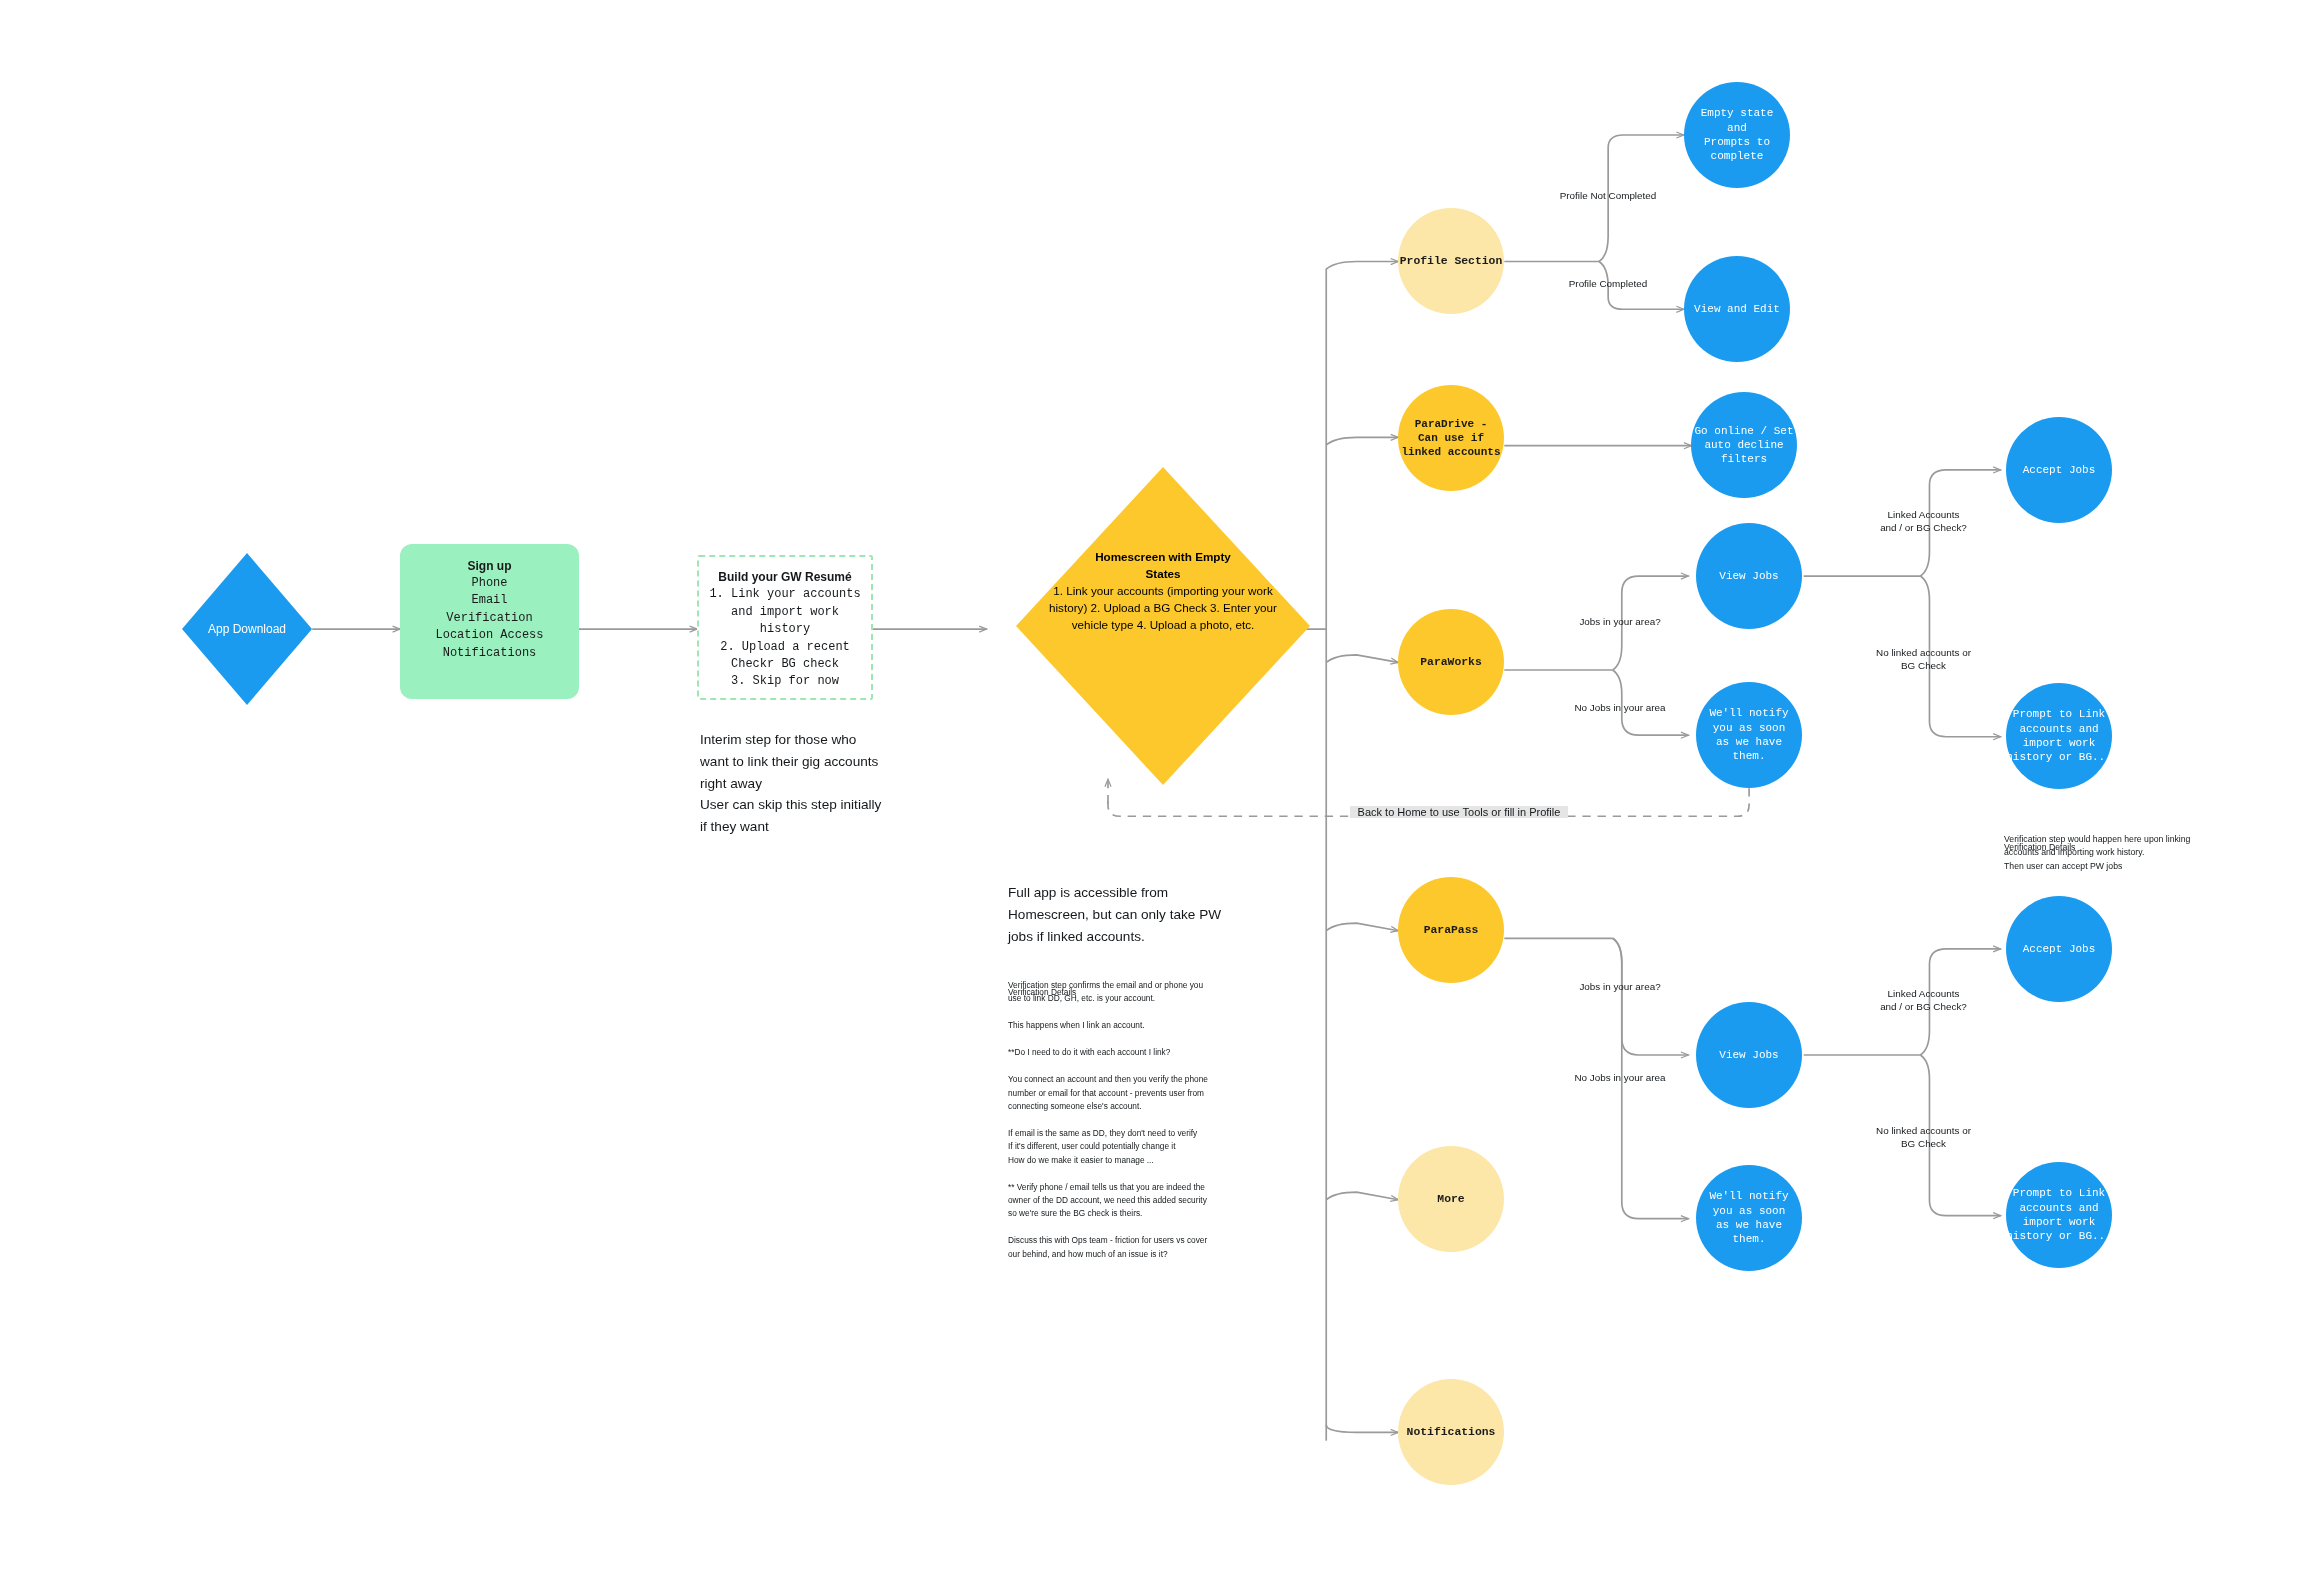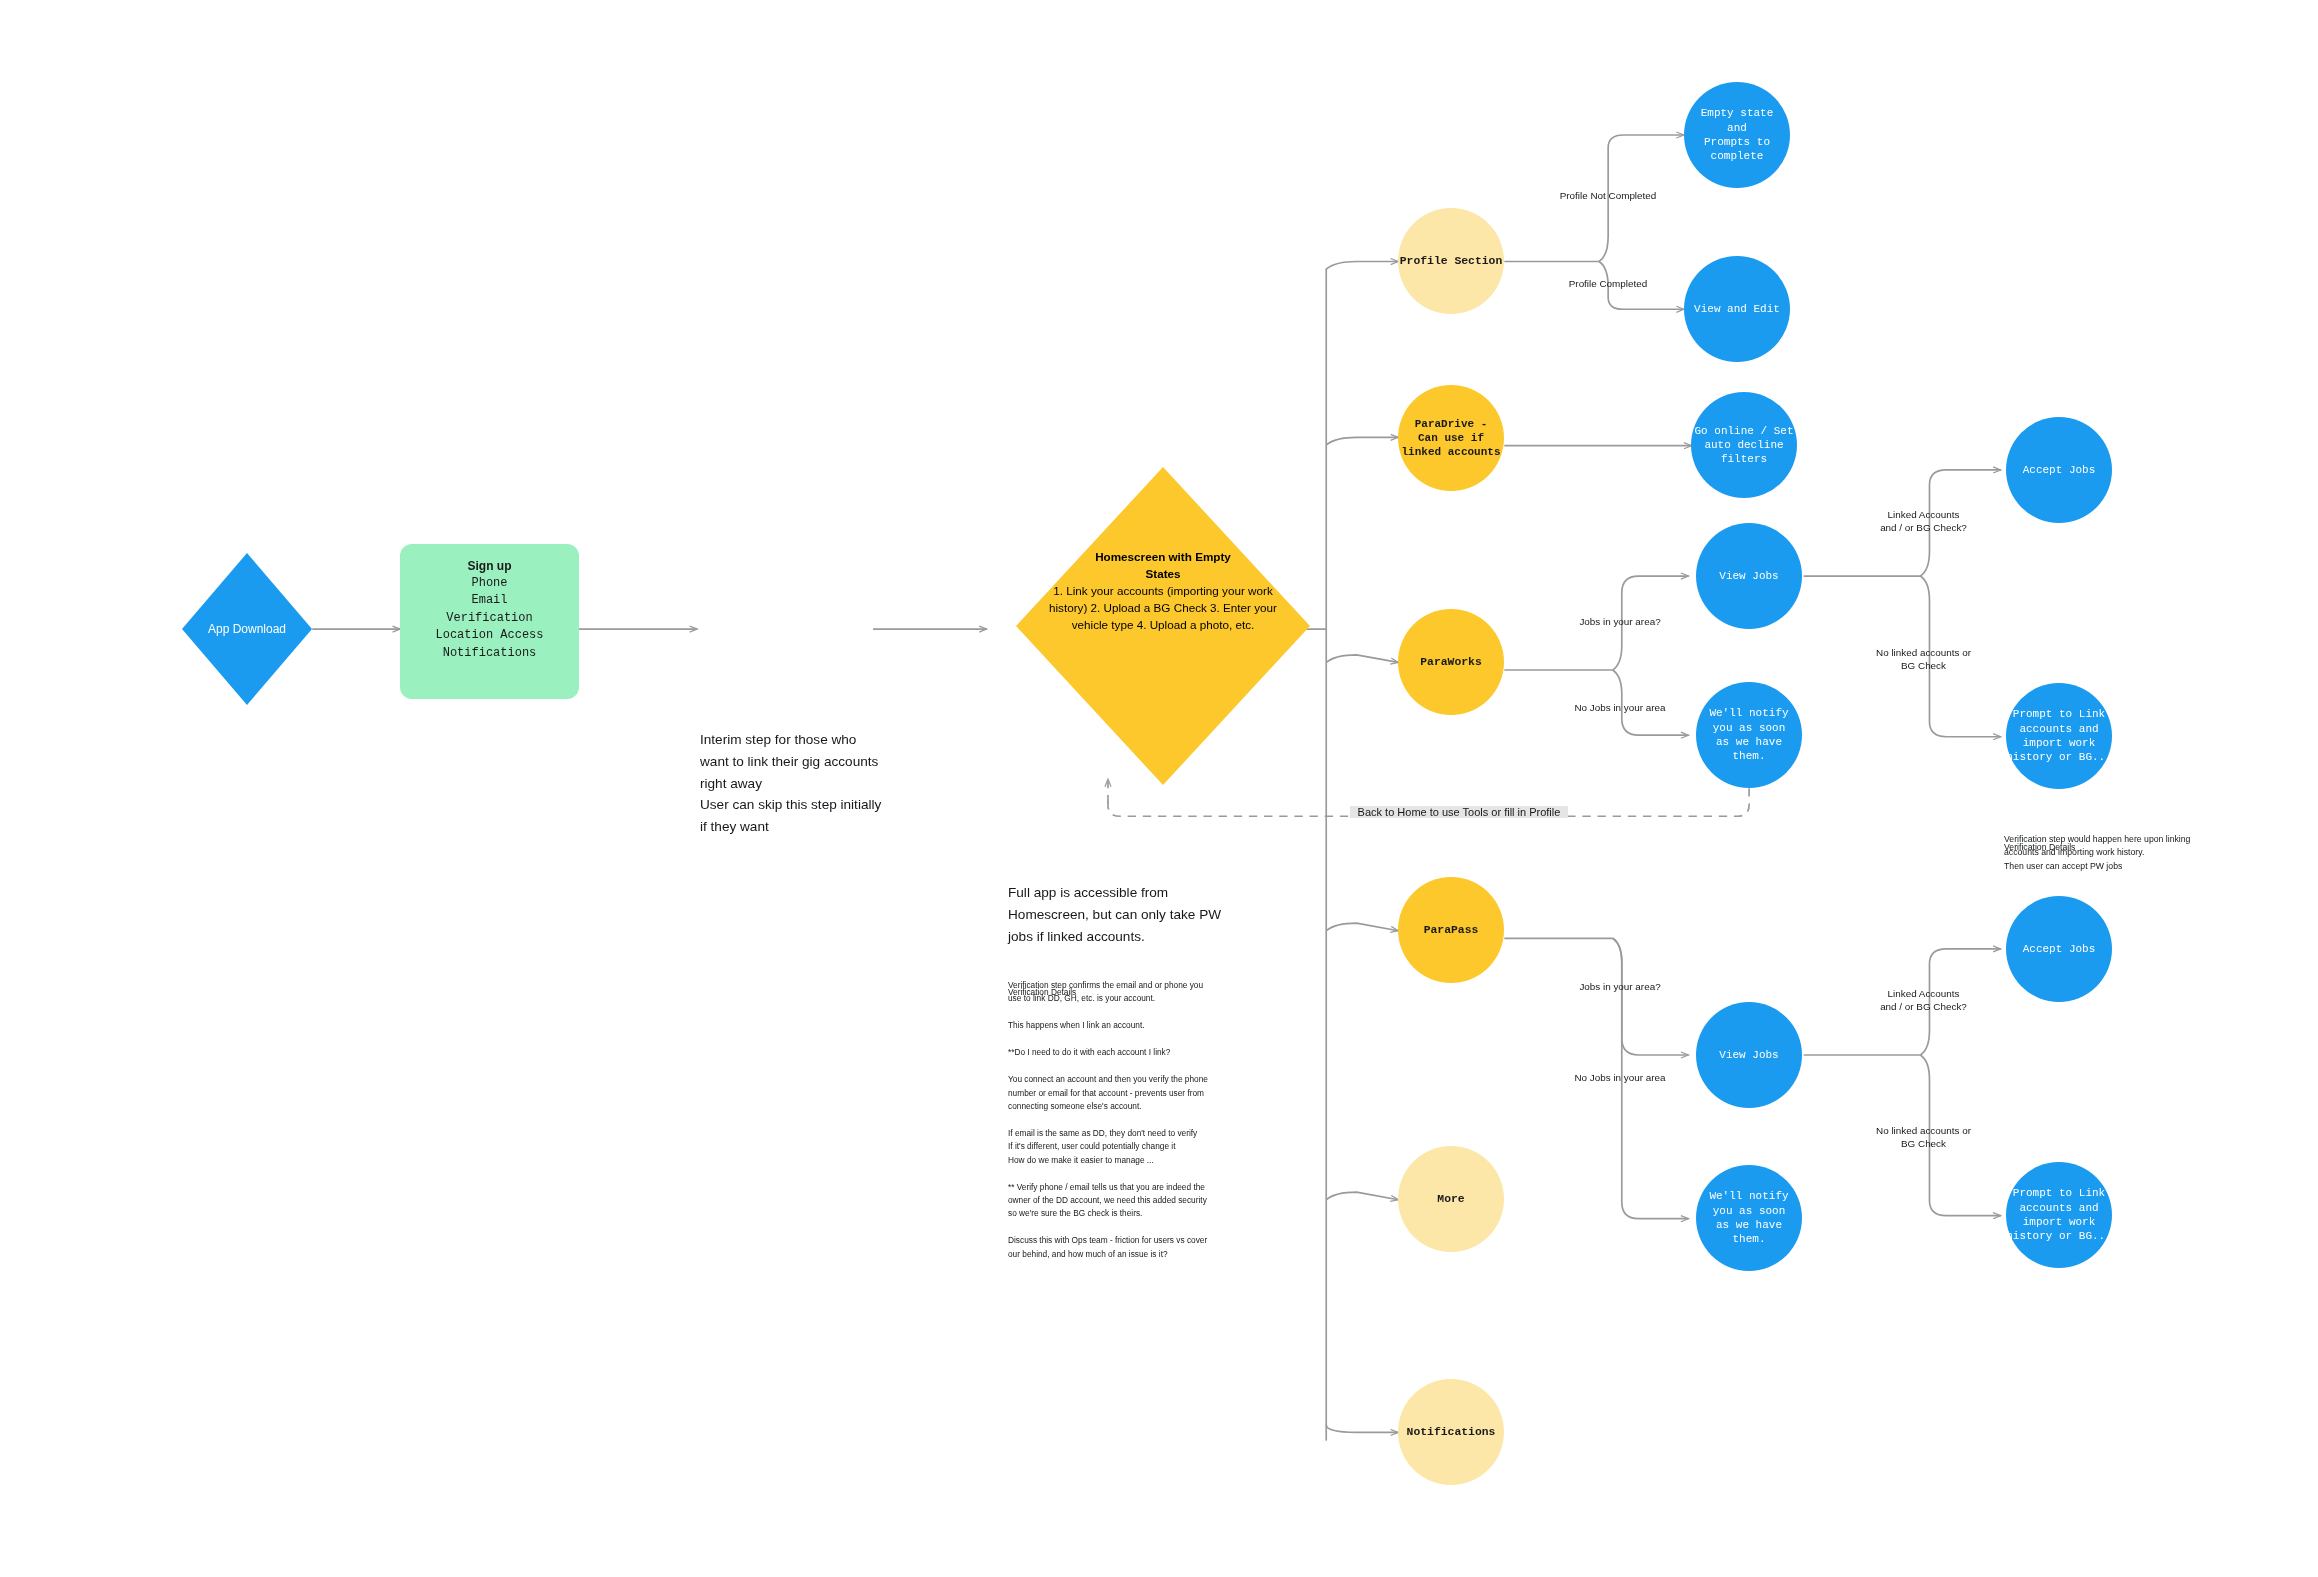--- a/index.html
+++ b/index.html
@@ -131,20 +131,29 @@
   <div class="node rect f-green" style="left:400px;top:544px;width:179px;height:155px;
        flex-direction:column;padding:13.6px 7.6px 0;justify-content:flex-start;">
     <span class="b" style="font-size:12px;line-height:1.45;">Sign up</span>
     <span class="lbl" style="font-size:12px;line-height:1.45;">Phone
 Email
 Verification
 Location Access
 Notifications</span>
   </div>
 
+  <div class="node dashrect" style="left:697px;top:555px;width:176px;height:145px;
+       flex-direction:column;padding:12px 6px 0;justify-content:flex-start;color:#15191c;">
+    <span class="b" style="font-size:12px;line-height:1.45;">Build your GW Resumé</span>
+    <span class="lbl" style="font-size:12px;line-height:1.45;">1. Link your accounts
+and import work history
+2. Upload a recent
+Checkr BG check
+3. Skip for now</span>
+  </div>
 
   <div class="diamond-wrap" style="left:1016px;top:467px;width:294px;height:318px;">
     <svg class="diamond-shape" viewBox="0 0 388 420" preserveAspectRatio="none">
       <polygon points="194,0 388,210 194,420 0,210" fill="#fcc82c"></polygon>
     </svg>
     <div style="position:absolute;left:26px;top:82px;width:242px;display:flex;
                 flex-direction:column;align-items:center;text-align:center;">
       <span class="b" style="font-size:11.7px;line-height:1.45;white-space:pre-line;">Homescreen with Empty
 States</span>
       <span class="lbl" style="font-size:11.7px;line-height:1.45;">1. Link your accounts

